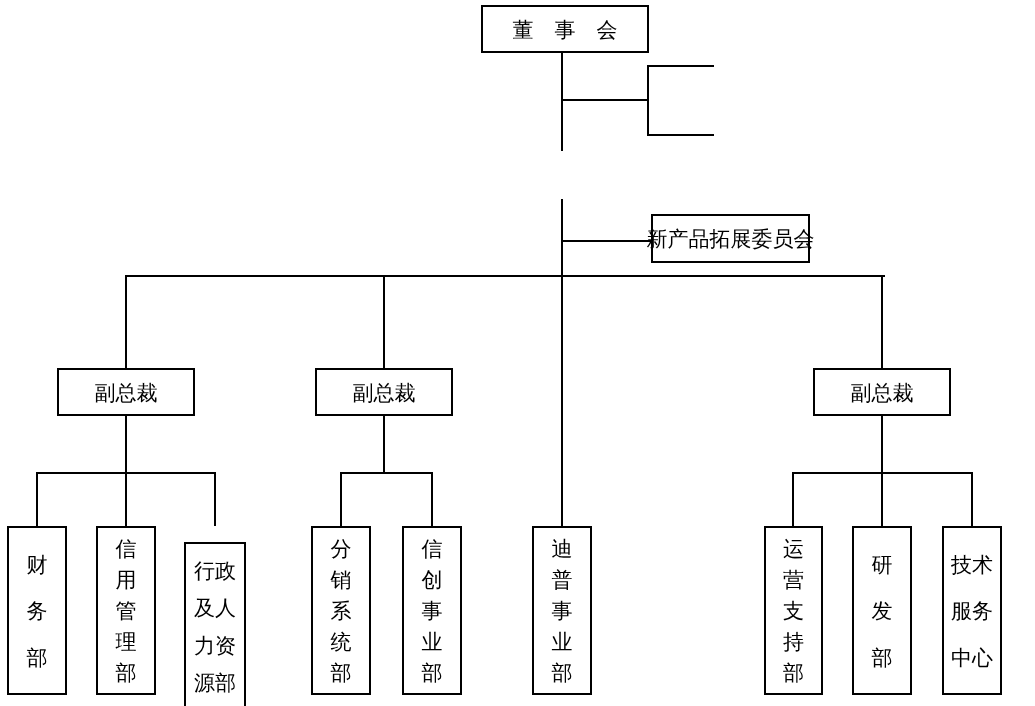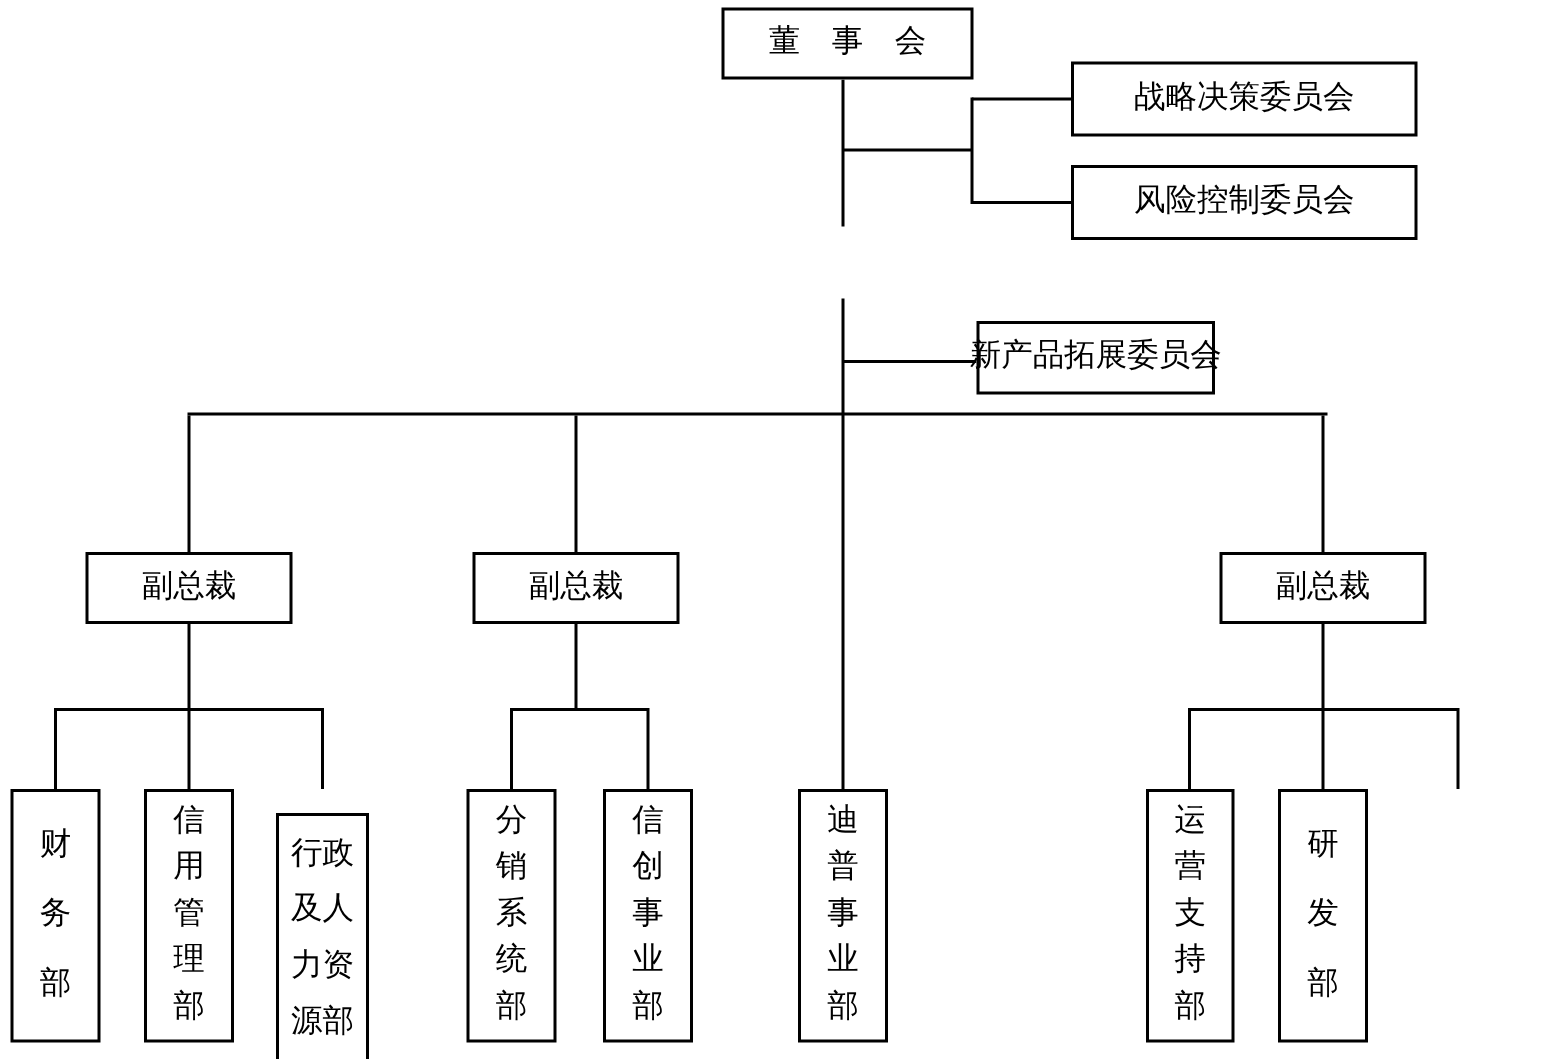--- a/index.html
+++ b/index.html
@@ -1,20 +1,20 @@
 <!DOCTYPE html>
 <html><head>
 <meta charset="utf-8">
 <style>
   html,body { margin:0; padding:0; background:#fff; }
   .stage {
     position:relative;
     width:1035px; height:706px;
     background:var(--bg,#ffffff);
-    font-family:Liberation Mono, monospace;
+    font-family:Liberation Sans, sans-serif;
     color:var(--text,#000000);
     overflow:hidden;
   }
   .node {
     position:absolute;
     box-sizing:border-box;
     border:2px solid var(--border,#000000);
     background:#fff;
     display:flex;
     align-items:center;
@@ -56,27 +56,21 @@
   <div class="line" style="left:431px;top:474px;width:2px;height:52px"></div>
   <div class="line" style="left:881px;top:416px;width:2px;height:110px"></div>
   <div class="line" style="left:792px;top:472px;width:181px;height:2px"></div>
   <div class="line" style="left:792px;top:474px;width:2px;height:52px"></div>
   <div class="line" style="left:971px;top:474px;width:2px;height:52px"></div>
 
   <div class="node hnode" style="left:481px;top:5px;width:168px;height:48px">
     <span>董　事　会</span>
   </div>
 
-  <div class="node hnode" style="left:714px;top:41px;width:231px;height:50px">
-    <span>战略决策委员会</span>
-  </div>
 
-  <div class="node hnode" style="left:714px;top:110px;width:231px;height:50px">
-    <span>风险控制委员会</span>
-  </div>
 
 
   <div class="node hnode" style="left:651px;top:214px;width:159px;height:49px">
     <span>新产品拓展委员会</span>
   </div>
 
   <div class="node hnode" style="left:57px;top:368px;width:138px;height:48px">
     <span>副总裁</span>
   </div>
 
@@ -140,14 +134,19 @@
     <span>持</span>
     <span>部</span>
   </div>
 
   <div class="node vnode" style="left:852px;top:526px;width:60px;height:169px">
     <span>研</span>
     <span>发</span>
     <span>部</span>
   </div>
 
+  <div class="node vnode" style="left:942px;top:526px;width:60px;height:169px">
+    <span>技术</span>
+    <span>服务</span>
+    <span>中心</span>
+  </div>
 
 </div>
 
 </body></html>

